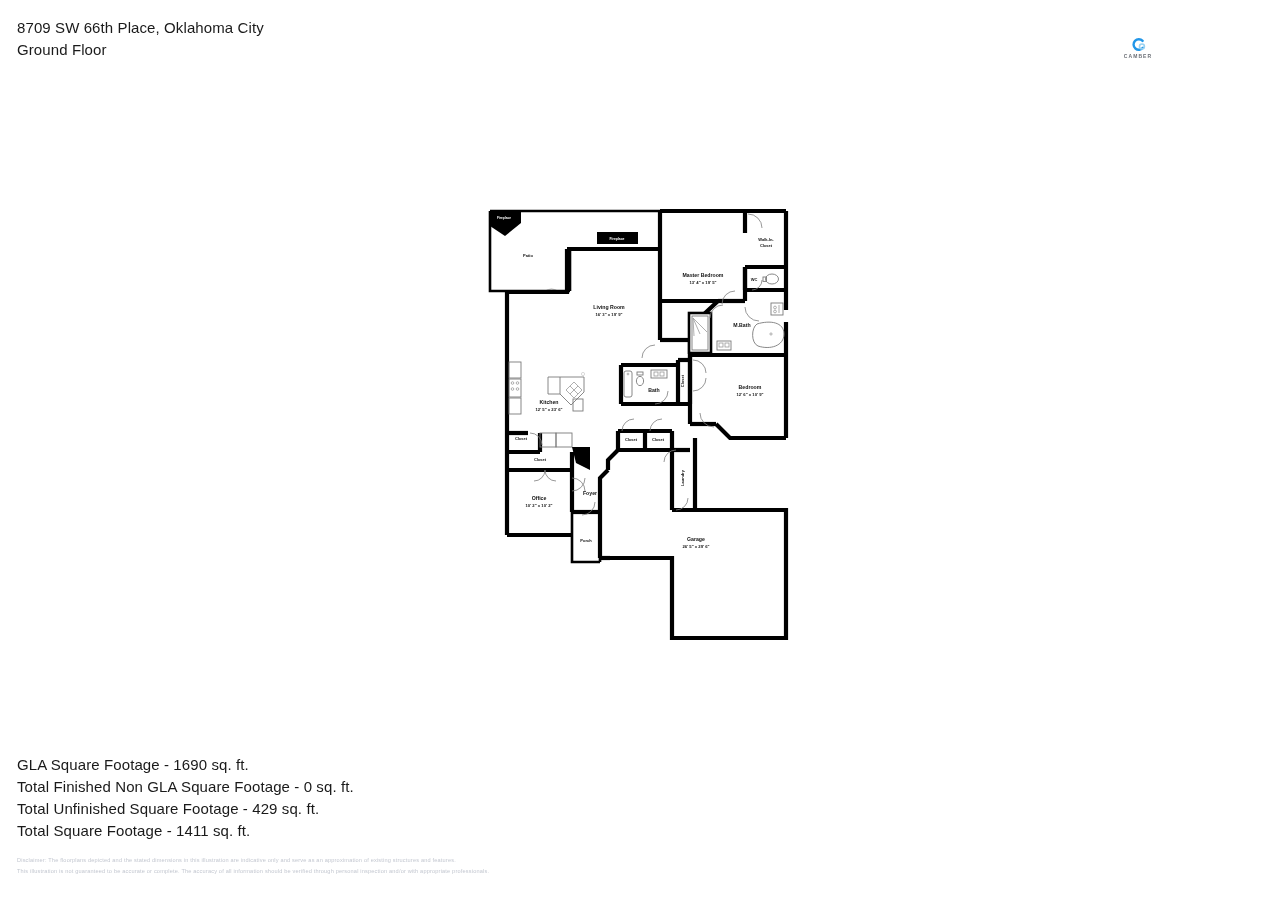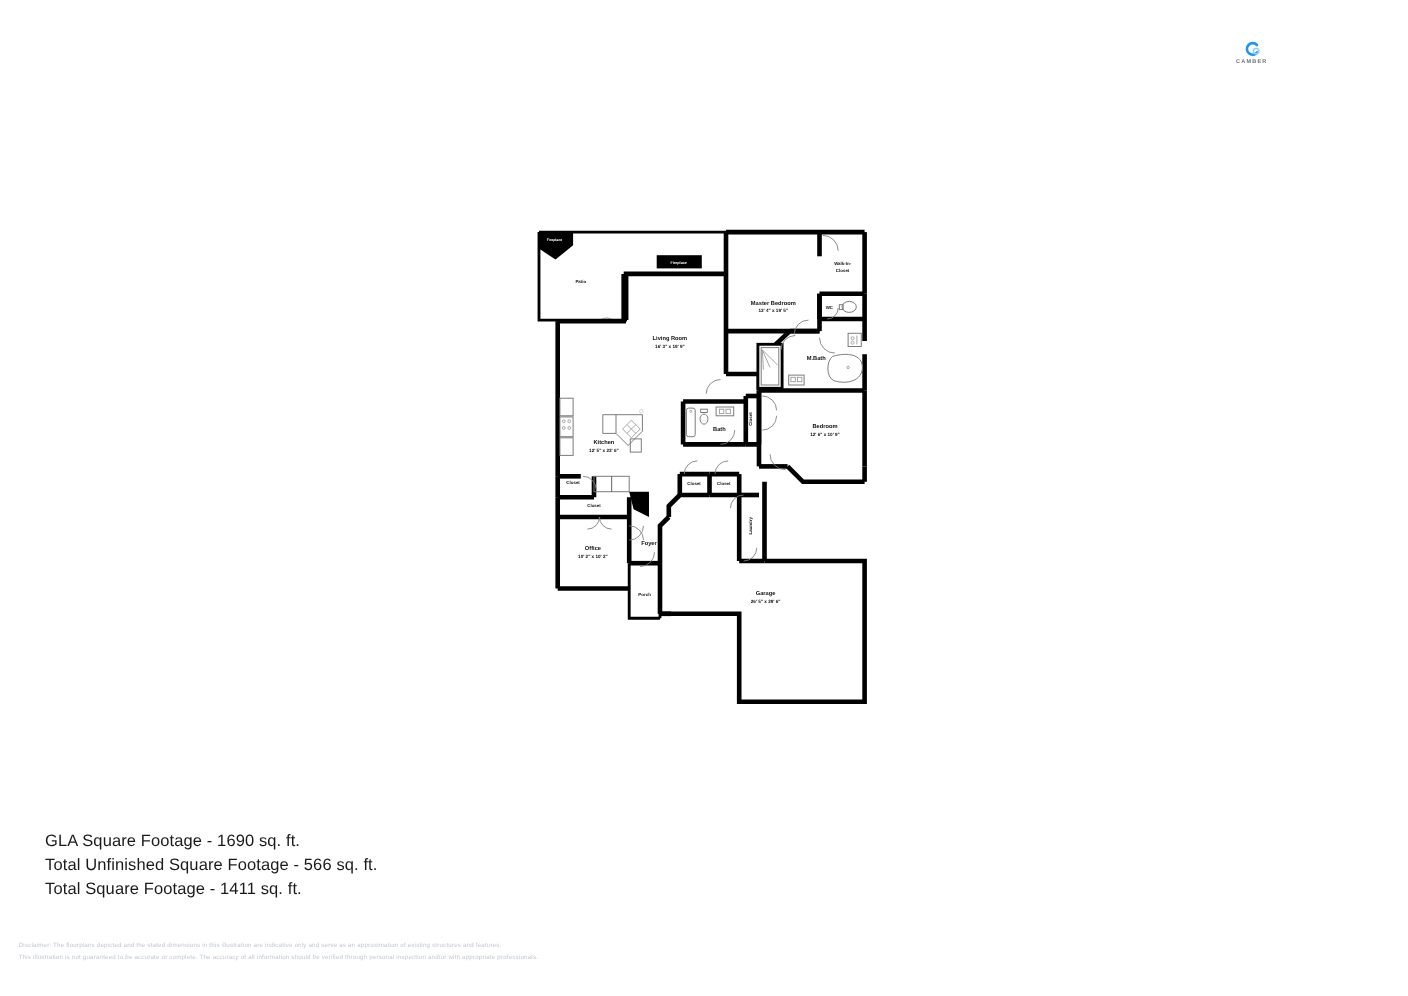--- a/index.html
+++ b/index.html
@@ -69,40 +69,43 @@
   #summary {
     position: absolute;
     left: 17px; top: 754px;
     line-height: 1.47;
   }
   #summary .sline {
     font-size: 15px;
     color: #1a1a1a;
     white-space: nowrap;
     letter-spacing: .1px;
-    margin-left: 24px;
   }
 
   #disclaimer {
     position: absolute;
     left: 17px; top: 855px;
     line-height: 1.9;
   }
   #disclaimer .dline {
     font-size: 5.6px;
     color: #c3c7d0;
     white-space: nowrap;
     letter-spacing: .18px;
   }
 </style>
 </head>
 <body>
 
 <div id="page">
 
+  <div id="header">
+    <div class="addr-line">8709 SW 66th Place, Oklahoma City</div>
+    <div class="addr-line">Ground Floor</div>
+  </div>
 
   <div id="logo">
     <span class="mark">
       <svg width="15" height="15" viewBox="0 0 20 20" aria-hidden="true">
         <path d="M15.5 5.2 A7 7 0 1 0 16 14.2" fill="none" stroke="#2196e8" stroke-width="3.2" stroke-linecap="round"></path>
         <circle cx="14.6" cy="12.6" r="3.3" fill="none" stroke="#9ad2f2" stroke-width="2.1"></circle>
       </svg>
     </span>
     <span class="wordmark">CAMBER</span>
   </div>
@@ -362,21 +365,22 @@
       <path class="w" d="M600,558 L610,558"></path>
       <text class="rlbl" x="696" y="541">Garage</text>
       <text class="rdim" x="696" y="548">26' 5" x 29' 6"</text>
     </g>
 
   </svg>
   </div>
 
   <div id="summary">
     <div class="sline">GLA Square Footage - 1690 sq. ft.</div>
-    <div class="sline">Total Unfinished Square Footage - 566 sq. ft.</div>
+    <div class="sline">Total Finished Non GLA Square Footage - 0 sq. ft.</div>
+    <div class="sline">Total Unfinished Square Footage - 429 sq. ft.</div>
     <div class="sline">Total Square Footage - 1411 sq. ft.</div>
   </div>
 
   <div id="disclaimer">
     <div class="dline">Disclaimer: The floorplans depicted and the stated dimensions in this illustration are indicative only and serve as an approximation of existing structures and features.</div>
     <div class="dline">This illustration is not guaranteed to be accurate or complete. The accuracy of all information should be verified through personal inspection and/or with appropriate professionals.</div>
   </div>
 
 </div>
 

